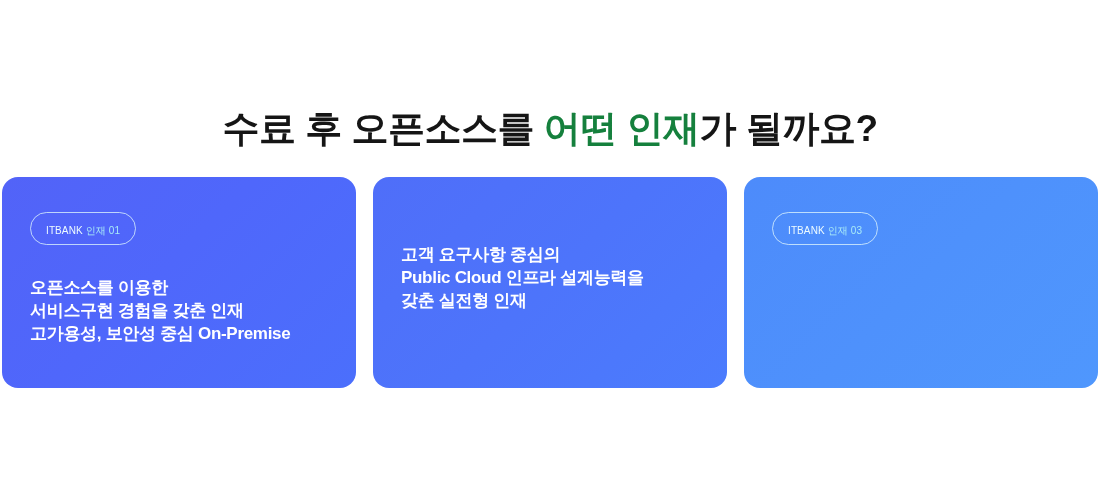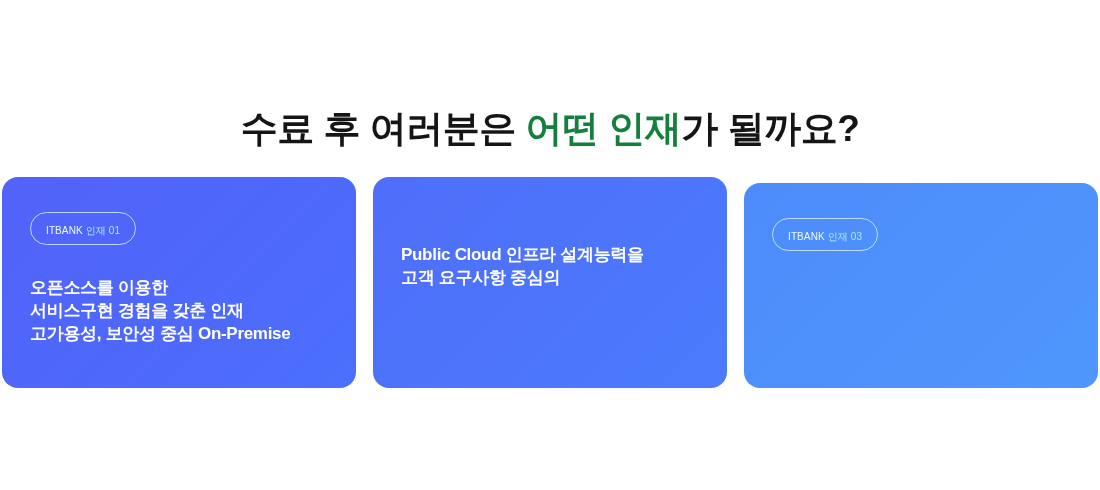--- a/index.html
+++ b/index.html
@@ -61,21 +61,20 @@
   }
 
   .card-1 {
     background: linear-gradient(135deg, #5263f8 0%, #4f67fb 45%, #4b6ffc 100%);
   }
   .card-2 {
     background: linear-gradient(135deg, #4f6ef9 0%, #4d74fb 50%, #4b7cfd 100%);
   }
   .card-3 {
     background: linear-gradient(135deg, #4d8bfb 0%, #4e91fc 50%, #4f97fd 100%);
-    margin-top: 6px;
   }
 
   
   .badge {
     display: inline-block;
     border: 1.5px solid rgba(222, 245, 252, 0.78);
     border-radius: 999px;
     padding: 10px 15px 6px 15px;
     font-size: 10px;
     font-weight: normal;
@@ -104,40 +103,41 @@
     display: block;
     white-space: nowrap;
   }
 </style>
 </head>
 <body>
 
 <div class="page">
 
   <h1 class="heading">
-    <span>수료 후 여러분은 </span><span class="hl">어떤 인재</span><span>가 될까요?</span>
+    <span>수료 후 오픈소스를 </span><span class="hl">어떤 인재</span><span>가 될까요?</span>
   </h1>
 
   <div class="card-row">
 
     <div class="card card-1">
       <div class="badge">
         <span class="badge-brand">ITBANK</span><span class="badge-rank">인재 01</span>
       </div>
       <div class="card-body">
         <span class="line">오픈소스를 이용한</span>
         <span class="line">서비스구현 경험을 갖춘 인재</span>
         <span class="line">고가용성, 보안성 중심 On-Premise</span>
       </div>
     </div>
 
     <div class="card card-2">
       <div class="card-body">
+        <span class="line">고객 요구사항 중심의</span>
         <span class="line">Public Cloud 인프라 설계능력을</span>
-        <span class="line">고객 요구사항 중심의</span>
+        <span class="line">갖춘 실전형 인재</span>
       </div>
     </div>
 
     <div class="card card-3">
       <div class="badge">
         <span class="badge-brand">ITBANK</span><span class="badge-rank">인재 03</span>
       </div>
       <div class="card-body">
       </div>
     </div>

